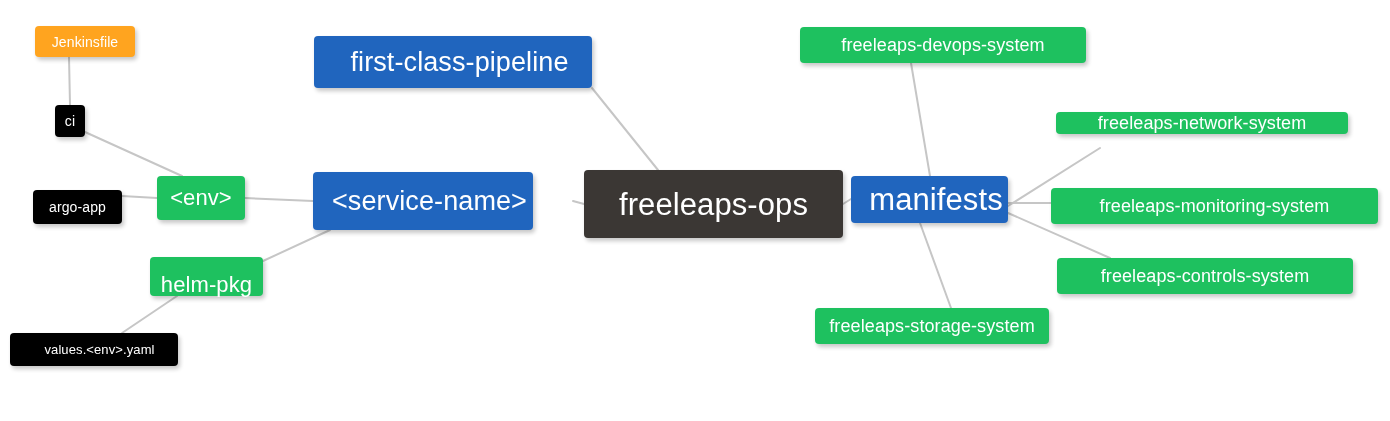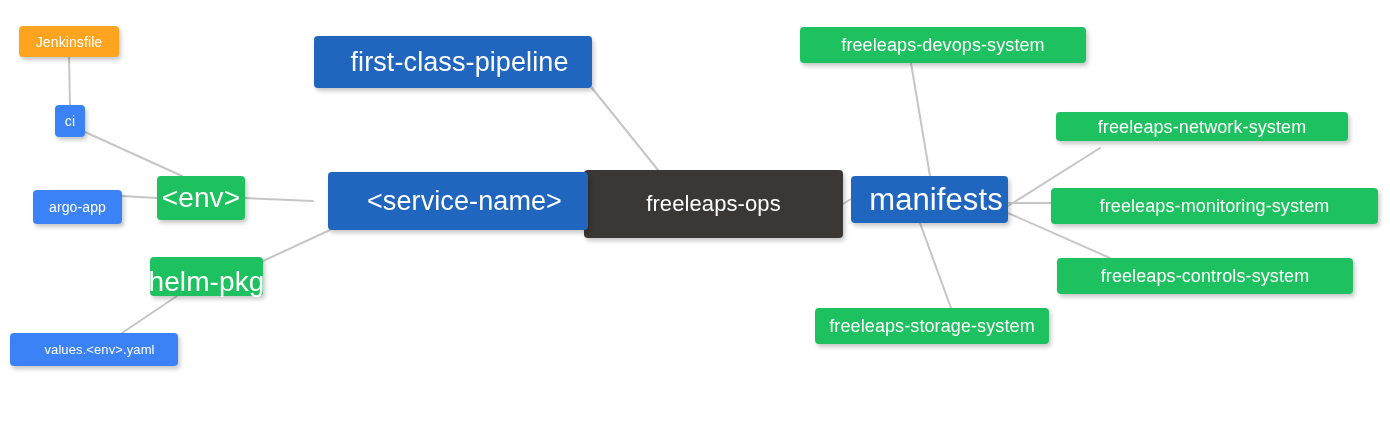--- a/index.html
+++ b/index.html
@@ -37,26 +37,26 @@
     white-space: nowrap;
     box-shadow: 2px 3px 4px rgba(0,0,0,0.22);
     letter-spacing: 0.1px;
     line-height: 1;
     user-select: none;
   }
   .node.root      { background: #3b3734; }
   .node.blue      { background: #2065be; padding-left: 13px; }
   .node.green     { background: #1ec15f; }
   .node.orange    { background: #ffa41f; }
-  .node.red       { background: #3b82f6; }
+  .node.red       { background: #000000; }
 
-  .n-root   { font-size: 22px; }
+  .n-root   { font-size: 31px; }
   .n-xl     { font-size: 27px; }
   .n-lg     { font-size: 31px; }
-  .n-md     { font-size: 28px; }
+  .n-md     { font-size: 22px; }
   .n-sm     { font-size: 18px; }
   .n-xs     { font-size: 14px; }
   .n-xxs    { font-size: 13px; padding-left: 11px; }
 </style>
 </head>
 <body>
 
 <div id="canvas">
   <svg id="edges" viewBox="0 0 1390 421">
       <line x1="584" y1="204" x2="573" y2="201" stroke="#c6c6c6" stroke-width="2" stroke-linecap="round"></line>
@@ -71,51 +71,51 @@
       <line x1="930" y1="176" x2="911" y2="63" stroke="#c6c6c6" stroke-width="2" stroke-linecap="round"></line>
       <line x1="1008" y1="206" x2="1100" y2="148" stroke="#c6c6c6" stroke-width="2" stroke-linecap="round"></line>
       <line x1="1008" y1="203" x2="1051" y2="203" stroke="#c6c6c6" stroke-width="2" stroke-linecap="round"></line>
       <line x1="1008" y1="213" x2="1110" y2="258" stroke="#c6c6c6" stroke-width="2" stroke-linecap="round"></line>
       <line x1="920" y1="223" x2="951" y2="308" stroke="#c6c6c6" stroke-width="2" stroke-linecap="round"></line>
     </svg>
   <div id="nodes">
       <div class="node root n-root" style="left: 584px; top: 170px; width: 259px; height: 68px;">
         <span>freeleaps-ops</span>
       </div>
-      <div class="node blue n-xl" style="left: 313px; top: 172px; width: 260px; height: 58px; margin-left: 15px;">
+      <div class="node blue n-xl" style="left: 313px; top: 172px; width: 220px; height: 58px;">
         <span>&lt;service-name&gt;</span>
       </div>
       <div class="node blue n-xl" style="left: 314px; top: 36px; width: 278px; height: 52px;">
         <span>first-class-pipeline</span>
       </div>
       <div class="node blue n-lg" style="left: 851px; top: 176px; width: 157px; height: 47px;">
         <span>manifests</span>
       </div>
       <div class="node green n-md" style="left: 157px; top: 176px; width: 88px; height: 44px;">
         <span>&lt;env&gt;</span>
       </div>
       <div class="node green n-md" style="left: 150px; top: 257px; width: 113px; height: 39px; align-items: flex-end;">
         <span>helm-pkg</span>
       </div>
       <div class="node green n-sm" style="left: 800px; top: 27px; width: 286px; height: 36px;">
         <span>freeleaps-devops-system</span>
       </div>
-      <div class="node green n-sm" style="left: 1056px; top: 112px; width: 292px; height: 29px;">
+      <div class="node green n-sm" style="left: 1056px; top: 112px; width: 292px; height: 22px;">
         <span>freeleaps-network-system</span>
       </div>
       <div class="node green n-sm" style="left: 1051px; top: 188px; width: 327px; height: 36px;">
         <span>freeleaps-monitoring-system</span>
       </div>
       <div class="node green n-sm" style="left: 1057px; top: 258px; width: 296px; height: 36px;">
         <span>freeleaps-controls-system</span>
       </div>
       <div class="node green n-sm" style="left: 815px; top: 308px; width: 234px; height: 36px;">
         <span>freeleaps-storage-system</span>
       </div>
-      <div class="node orange n-xs" style="left: 19px; top: 26px; width: 100px; height: 31px;">
+      <div class="node orange n-xs" style="left: 35px; top: 26px; width: 100px; height: 31px;">
         <span>Jenkinsfile</span>
       </div>
       <div class="node red n-xs" style="left: 55px; top: 105px; width: 30px; height: 32px;">
         <span>ci</span>
       </div>
       <div class="node red n-xs" style="left: 33px; top: 178px; width: 89px; height: 34px; margin-top: 12px;">
         <span>argo-app</span>
       </div>
       <div class="node red n-xxs" style="left: 10px; top: 333px; width: 168px; height: 33px;">
         <span>values.&lt;env&gt;.yaml</span>

